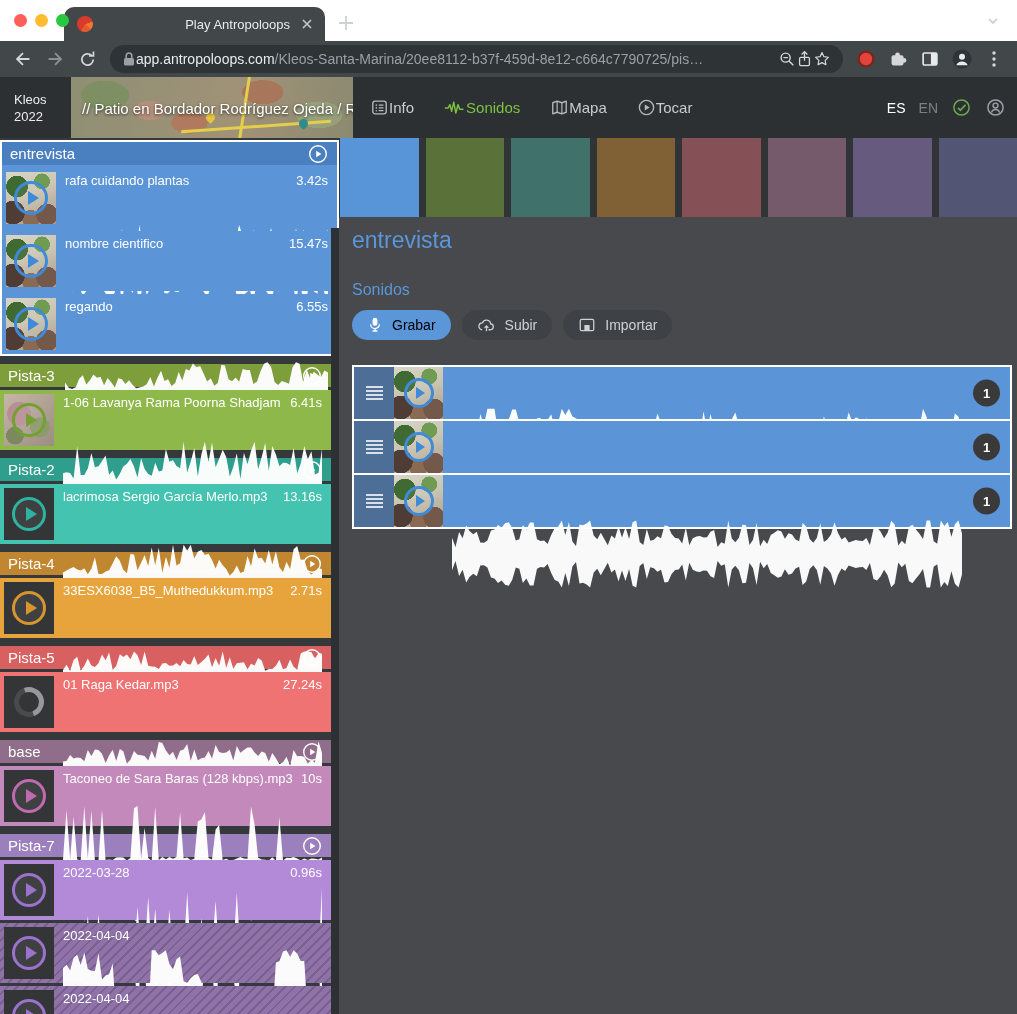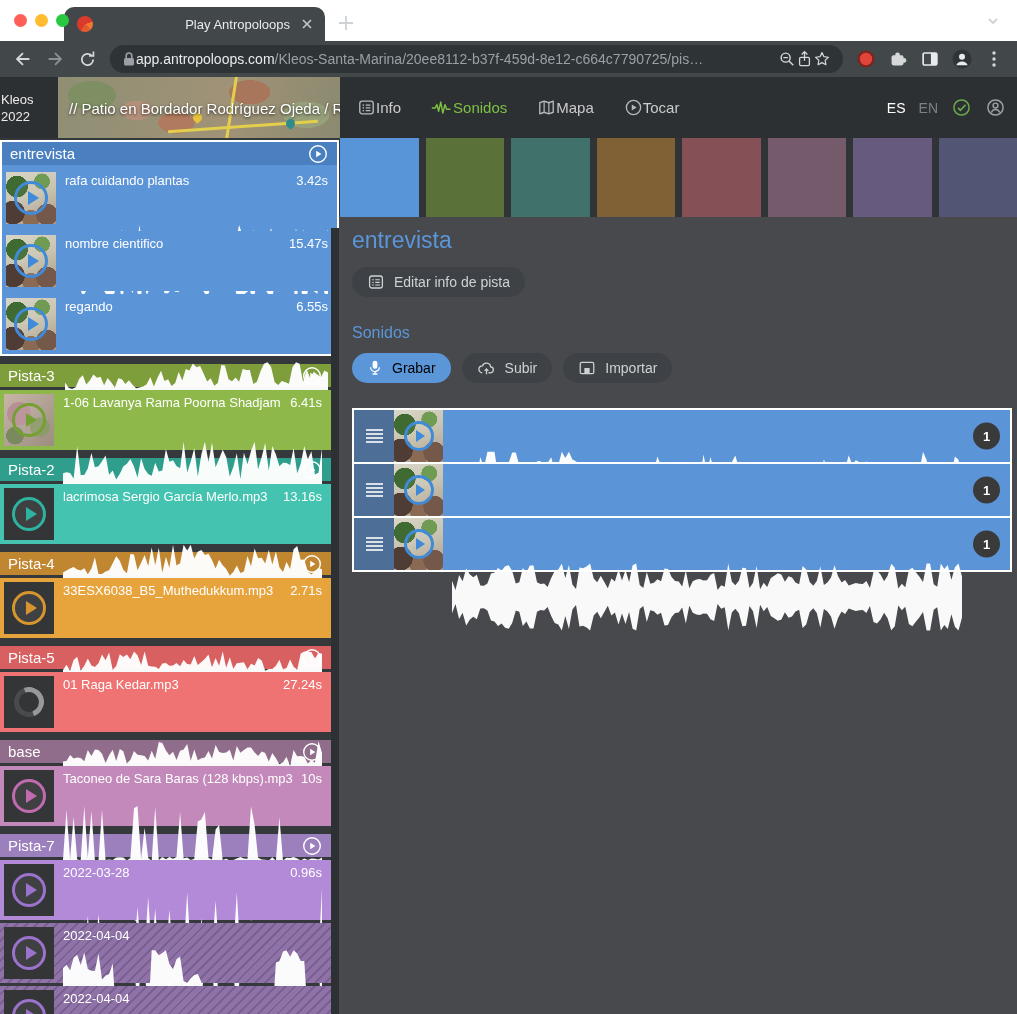--- a/index.html
+++ b/index.html
@@ -22,21 +22,21 @@
   .tab-caret{position:absolute;right:16px;top:13px}
   .toolbar{height:36px;background:#42474a;display:flex;align-items:center;padding:0 8px;gap:2px}
   .tbtn{width:30px;height:28px;display:flex;align-items:center;justify-content:center;flex:none}
   .urlbar{flex:1;height:28px;background:#2e3336;border-radius:14px;display:flex;align-items:center;
     padding:0 12px;margin:0 6px;font-size:14px;min-width:0}
   .url-text{flex:1;white-space:nowrap;overflow:hidden;color:#9aa0a6}
   .url-domain{color:#e8eaed}
 
   
   .app-header{height:61px;background:#2d3032;display:flex;align-items:center;color:#d6d8da;position:relative}
-  .project{width:57px;flex:none;padding-left:1px;font-size:13px;line-height:17px;color:#ececec}
+  .project{width:57px;flex:none;padding-left:14px;font-size:13px;line-height:17px;color:#ececec}
   .mapthumb{width:282px;height:61px;flex:none;position:relative;overflow:hidden;
     background:
       radial-gradient(ellipse 40px 24px at 12% 30%,#7d8f63 0 60%,transparent 61%),
       radial-gradient(ellipse 30px 18px at 42% 75%,#b07a5e 0 60%,transparent 61%),
       radial-gradient(ellipse 34px 20px at 68% 25%,#a8765a 0 60%,transparent 61%),
       radial-gradient(ellipse 38px 22px at 88% 62%,#97a07b 0 60%,transparent 61%),
       radial-gradient(ellipse 26px 16px at 28% 55%,#b3907a 0 60%,transparent 61%),
       linear-gradient(100deg,#8f8f74,#a09277 60%,#8b8a70)}
   .mapline1{position:absolute;left:172px;top:-4px;width:3px;height:70px;background:#e3cf4b;transform:rotate(9deg)}
   .mapline2{position:absolute;left:110px;top:48px;width:150px;height:3px;background:#e3cf4b;transform:rotate(-4deg)}
@@ -553,30 +553,20 @@
         <div class="swatch" style="background: rgb(128, 97, 53);"></div>
         <div class="swatch" style="background: rgb(133, 81, 87);"></div>
         <div class="swatch" style="background: rgb(116, 90, 106);"></div>
         <div class="swatch" style="background: rgb(102, 90, 126);"></div>
         <div class="swatch" style="background: rgb(83, 85, 116);"></div>
       </div>
 
       <div class="panel">
         <h1 class="track-title">entrevista</h1>
 
-        <button class="pill">
-          <svg class="ico" width="18" height="18" viewBox="0 0 24 24">
-              <rect x="3.5" y="4" width="17" height="16" rx="3" stroke="#cfd1d3" stroke-width="1.7" fill="none"></rect>
-              <circle cx="8" cy="9" r="1" fill="#cfd1d3"></circle>
-              <circle cx="8" cy="12.5" r="1" fill="#cfd1d3"></circle>
-              <circle cx="8" cy="16" r="1" fill="#cfd1d3"></circle>
-              <path d="M11 9 h6 M11 12.5 h6 M11 16 h6" stroke="#cfd1d3" stroke-width="1.5"></path>
-            </svg>
-          <span>Editar info de pista</span>
-        </button>
 
         <h2 class="sonidos-h">Sonidos</h2>
 
         <div class="btnrow">
           <button class="pill blue">
             <svg class="ico" width="16" height="18" viewBox="0 0 20 22">
                 <rect x="7" y="2" width="6" height="10" rx="3" fill="#fff"></rect>
                 <path d="M4.5 10 a5.5 5.5 0 0 0 11 0" stroke="#fff" stroke-width="1.6" fill="none"></path>
                 <path d="M10 15.5 v3 M7 18.5 h6" stroke="#fff" stroke-width="1.6"></path>
               </svg>

